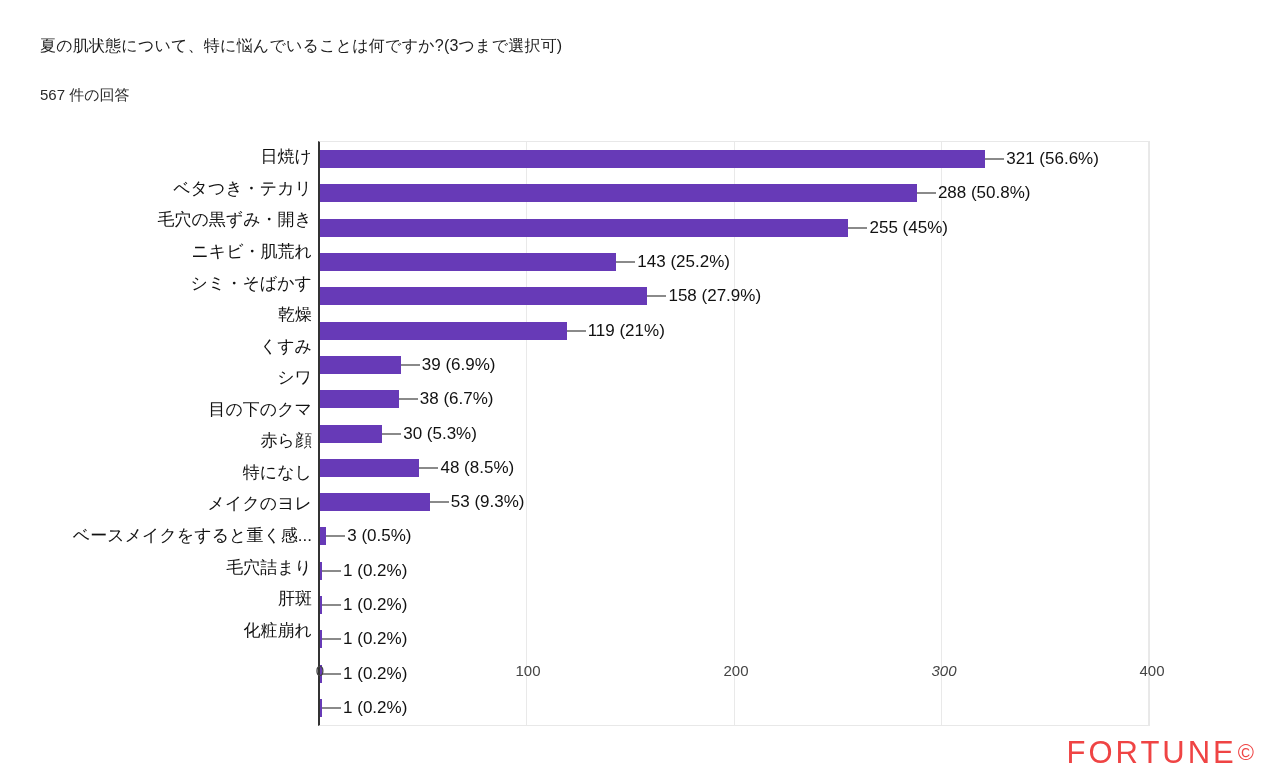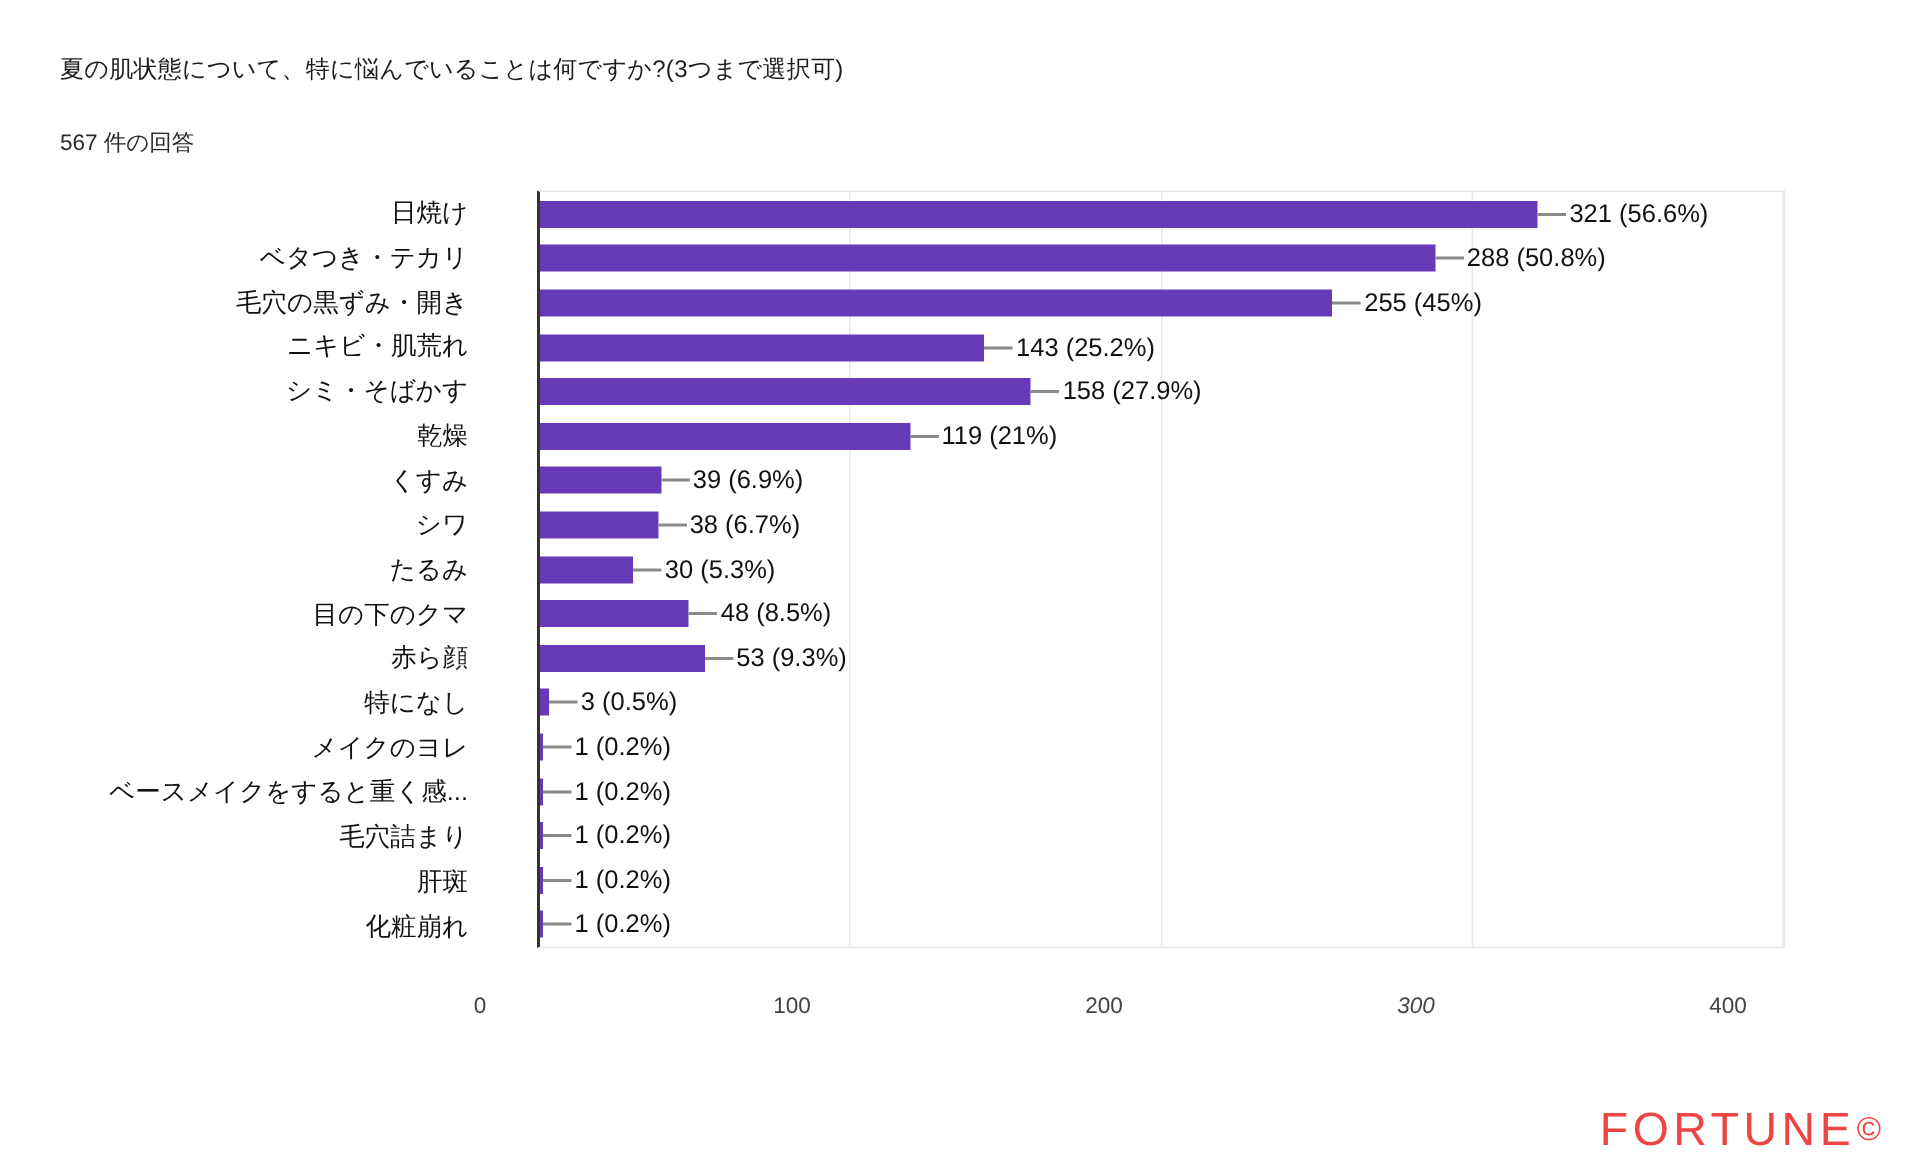--- a/index.html
+++ b/index.html
@@ -13,39 +13,38 @@
   .title {
     position: absolute; left: 40px; top: 36px;
     font-size: 16px; font-weight: 500; color: #1c1c1c;
     letter-spacing: 0.2px;
   }
   .subtitle {
     position: absolute; left: 40px; top: 86px;
     font-size: 15px; font-weight: 400; color: #2a2a2a;
   }
   .chart {
-    position: absolute; left: 8px; top: 127px;
+    position: absolute; left: 8px; top: 141px;
     display: flex;
-    gap: 40px;
   }
   .labels-col {
     width: 310px;
     height: 505px;
     display: flex; flex-direction: column;
   }
   .cat {
     flex: 1;
     display: flex; align-items: center; justify-content: flex-end;
     font-size: 17px; color: #111111;
     padding-right: 6px;
     white-space: nowrap; overflow: visible;
   }
   .plot {
     position: relative;
-    width: 832px; height: 505px;
+    width: 832px; height: 585px;
     border-left: 2px solid #333333;
     border-top: 1px solid #e8e8e8;
     border-right: 1px solid #e8e8e8;
     border-bottom: 1px solid #e8e8e8;
     background: #ffffff;
   }
   .gridline {
     position: absolute; top: 0; bottom: 0; width: 1px;
     background: #e9e9e9;
   }
@@ -100,21 +99,20 @@
 <div class="chart">
   <div class="labels-col">
       <div class="cat">日焼け</div>
       <div class="cat">ベタつき・テカリ</div>
       <div class="cat">毛穴の黒ずみ・開き</div>
       <div class="cat">ニキビ・肌荒れ</div>
       <div class="cat">シミ・そばかす</div>
       <div class="cat">乾燥</div>
       <div class="cat">くすみ</div>
       <div class="cat">シワ</div>
-      <div class="cat">たるみ</div>
       <div class="cat">目の下のクマ</div>
       <div class="cat">赤ら顔</div>
       <div class="cat">特になし</div>
       <div class="cat">メイクのヨレ</div>
       <div class="cat">ベースメイクをすると重く感...</div>
       <div class="cat">毛穴詰まり</div>
       <div class="cat">肝斑</div>
       <div class="cat">化粧崩れ</div>
     </div>
   <div class="plot">

